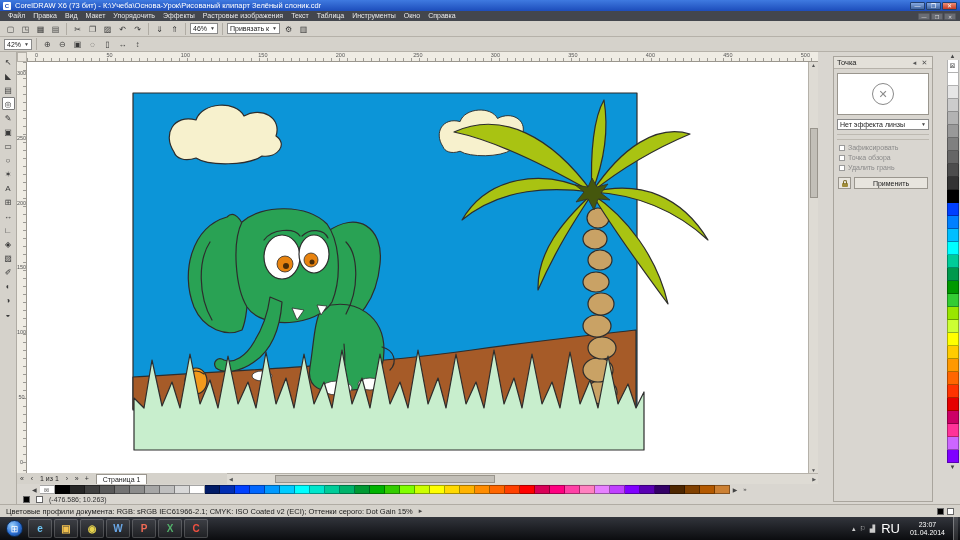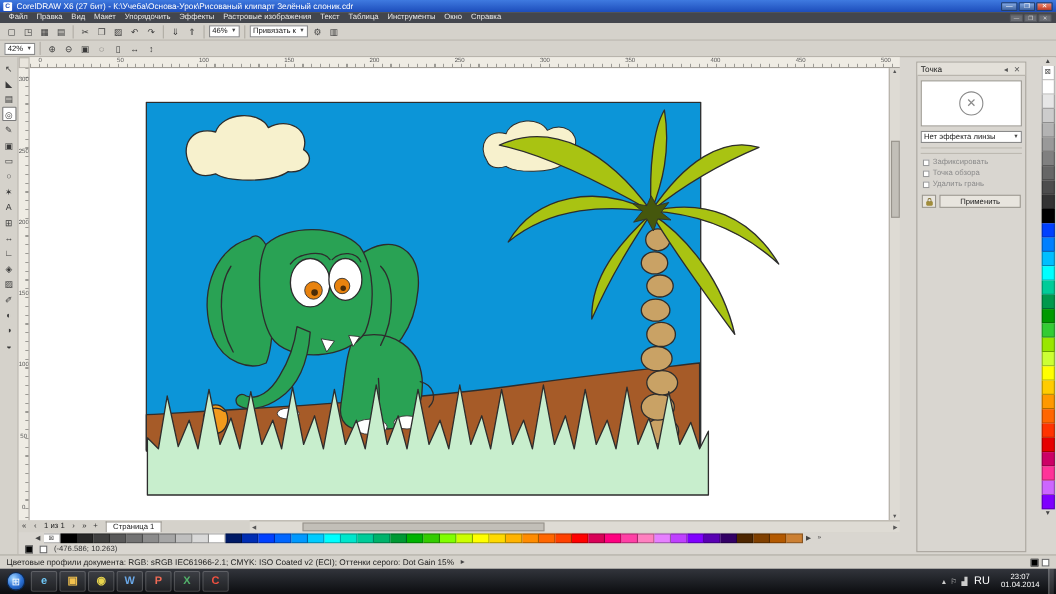--- a/index.html
+++ b/index.html
@@ -132,21 +132,21 @@
   
   .taskbar{position:absolute;left:0;top:517px;right:0;height:23px;
     background:linear-gradient(var(--taskA),var(--taskB));display:flex;align-items:center;padding:0 2px;}
   .start-orb{width:17px;height:17px;border-radius:50%;margin:0 4px;
     background:radial-gradient(circle at 35% 30%,#9fd4ff,#2a6fd4 55%,#123a7a);
     border:1px solid #0c2a55;color:#fff;font-size:9px;line-height:16px;text-align:center;}
   .app{width:24px;height:19px;margin:0 1px;border:1px solid rgba(255,255,255,.18);border-radius:2px;
     background:rgba(255,255,255,.07);font-size:10px;font-weight:bold;text-align:center;line-height:18px;}
   .tray{margin-left:auto;display:flex;align-items:center;gap:4px;color:#ddd;font-size:7px;}
   .tray-icon{font-size:7px;color:#ccc;}
-  .lang{font-size:10px;color:#fff;padding:0 2px;}
+  .lang{font-size:13px;color:#fff;padding:0 2px;}
   .clock{text-align:center;color:#fff;font-size:7px;line-height:8px;padding:0 4px;}
   .show-desktop{width:5px;height:23px;background:rgba(255,255,255,.12);border-left:1px solid rgba(255,255,255,.3);}
 
   
   .ol{stroke:var(--outline);stroke-width:1.2;stroke-linejoin:round;}
   .ol-thin{stroke:var(--outline);stroke-width:0.8;}
   .ln{fill:none;stroke:var(--outline);stroke-width:1.2;stroke-linecap:round;}
   .f-sky{fill:var(--sky);}    .f-cloud{fill:var(--cloud);}
   .f-eleph{fill:var(--eleph);} .f-eye{fill:var(--eye);}
   .f-iris{fill:var(--iris);}   .f-pupil{fill:var(--pupil);}
@@ -154,21 +154,21 @@
   .f-trunk{fill:var(--trunkc);} .f-ground{fill:var(--groundc);}
   .f-grass{fill:var(--grassc);} .f-fruit{fill:var(--fruit);}
 </style>
 </head>
 <body>
 
 <div class="screen">
 
   <div class="titlebar">
     <span class="app-logo">C</span>
-    <span class="title-text">CorelDRAW X6 (27 бит) - К:\Учеба\Основа-Урок\Рисованый клипарт Зелёный слоник.cdr</span>
+    <span class="title-text">CorelDRAW X6 (73 бит) - К:\Учеба\Основа-Урок\Рисованый клипарт Зелёный слоник.cdr</span>
     <span class="title-controls">
       <span class="tbtn">—</span>
       <span class="tbtn">❐</span>
       <span class="tbtn close">✕</span>
     </span>
   </div>
 
   <div class="menubar">
     <span class="menu-item">Файл</span>
     <span class="menu-item">Правка</span>

